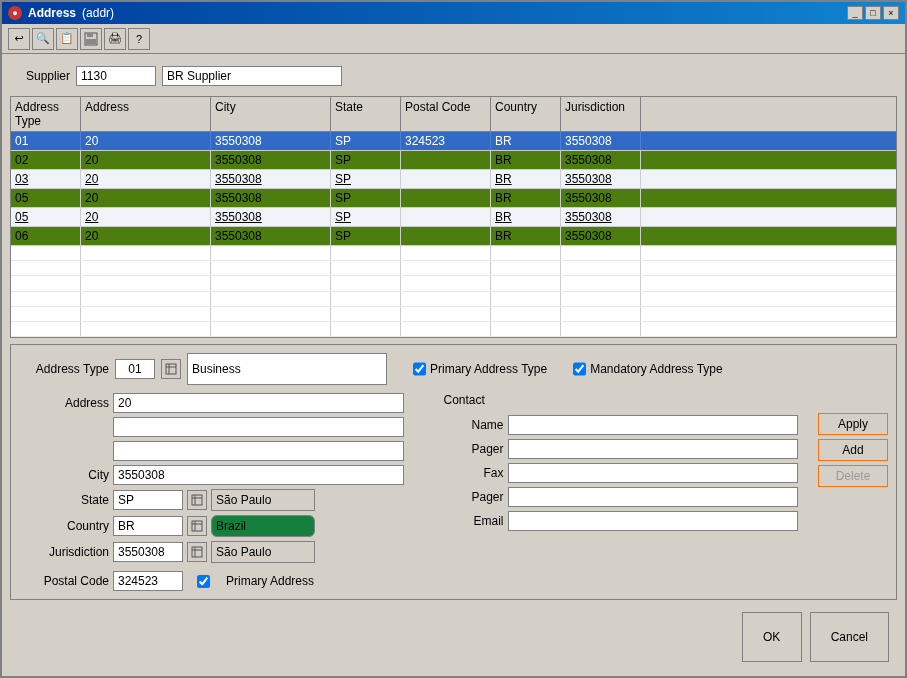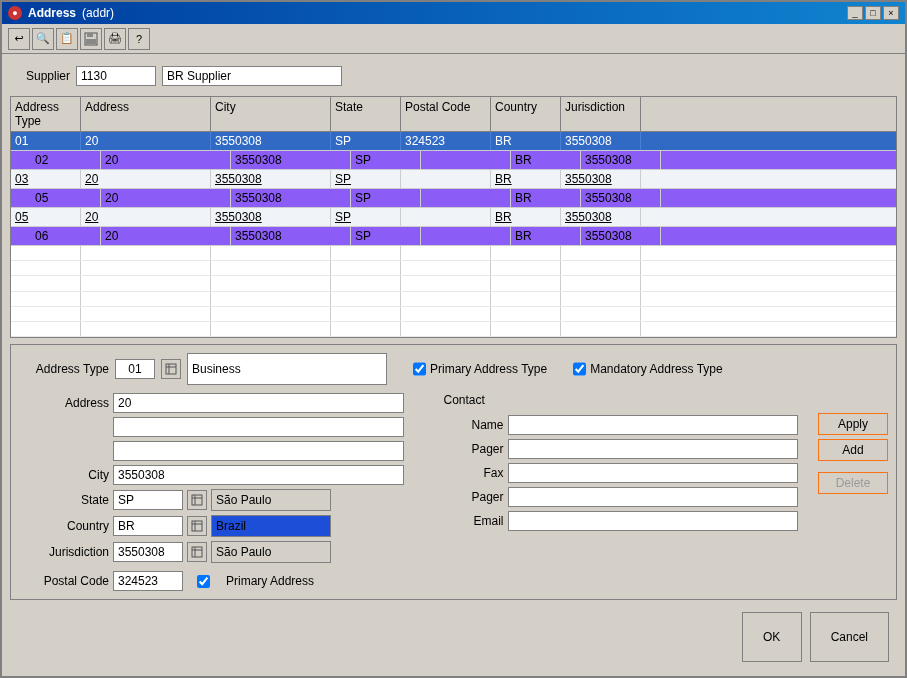--- a/index.html
+++ b/index.html
@@ -98,21 +98,21 @@
       flex-direction: column;
     }
 
     .table-row {
       display: grid;
       grid-template-columns: 70px 130px 120px 70px 90px 70px 80px;
       border-bottom: 1px solid #ccc;
     }
     .table-row.selected { background: #316ac5; color: white; }
     .table-row.even { background: #f0f4f8; text-decoration: underline; }
-    .table-row.odd { background: #8b5cf6; padding-left: 20px; }
+    .table-row.odd { background: #4d7c0f; }
     .td {
       padding: 2px 4px;
       border-right: 1px solid #ccc;
     }
     .table-row.selected .td { border-right-color: #4a7fd4; }
 
     .empty-row {
       display: grid;
       grid-template-columns: 70px 130px 120px 70px 90px 70px 80px;
       border-bottom: 1px solid #e8e8e8;
@@ -202,40 +202,40 @@
       background: white;
       padding: 2px 4px;
       height: 20px;
       width: 70px;
     }
     .lookup-desc {
       border: 1px solid #808080;
       background: #d4d0c8;
       padding: 10px 4px;
       height: 20px;
-      width: 120px;
+      width: 104px;
     }
 
     .action-btns {
       display: flex;
       flex-direction: column;
       gap: 4px;
       margin-left: 10px;
       justify-content: flex-start;
       padding-top: 20px;
     }
     .action-btn {
       border: 1px solid #f97316;
       background: #d4d0c8;
       padding: 3px 16px;
       cursor: pointer;
       width: 70px;
       text-align: center;
     }
-    .action-btn.disabled { color: #999; margin-top: 7px; }
+    .action-btn.disabled { color: #999; }
 
     .contact-label {
       font-size: 12px;
       padding: 0 0 4px 0;
       text-align: left;
       padding-left: 0;
     }
 
     .bottom-buttons {
       display: flex;
@@ -480,21 +480,21 @@
           <div class="field-row">
             <span class="field-label">Country</span>
             <input class="field-input-sm" type="text" value="BR" style="">
             <div class="at-icon-btn">
               <svg width="12" height="12" viewBox="0 0 12 12">
                   <rect x="1" y="1" width="10" height="10" fill="none" stroke="#555" stroke-width="1"></rect>
                   <line x1="1" y1="4" x2="11" y2="4" stroke="#555" stroke-width="1"></line>
                   <line x1="4" y1="1" x2="4" y2="11" stroke="#555" stroke-width="1"></line>
                 </svg>
             </div>
-            <input class="lookup-desc" type="text" value="Brazil" style="background: #1d4ed8;">
+            <input class="lookup-desc" type="text" value="Brazil" style="background: #15803d; border-radius: 6px;">
           </div>
           <div class="field-row">
             <span class="field-label">Jurisdiction</span>
             <input class="field-input-sm" type="text" value="3550308" style="">
             <div class="at-icon-btn">
               <svg width="12" height="12" viewBox="0 0 12 12">
                   <rect x="1" y="1" width="10" height="10" fill="none" stroke="#555" stroke-width="1"></rect>
                   <line x1="1" y1="4" x2="11" y2="4" stroke="#555" stroke-width="1"></line>
                   <line x1="4" y1="1" x2="4" y2="11" stroke="#555" stroke-width="1"></line>
                 </svg>

